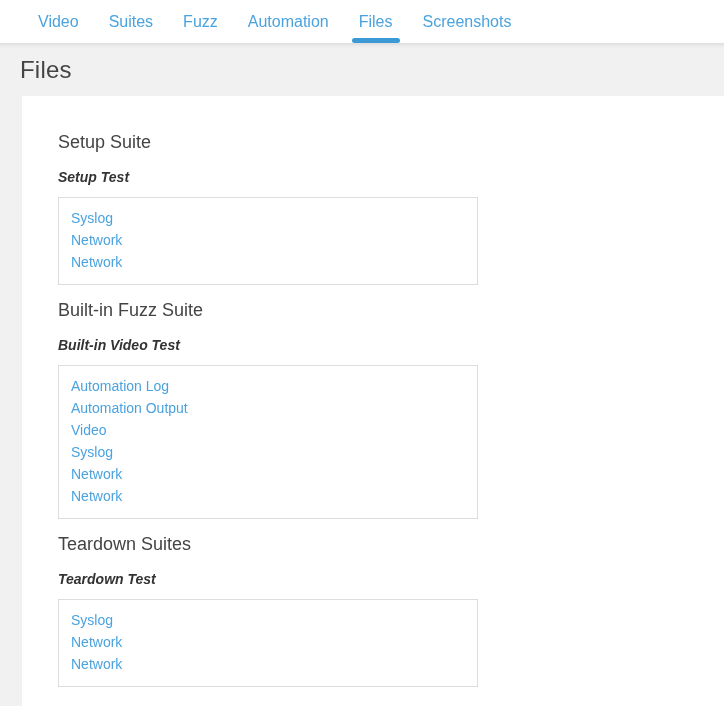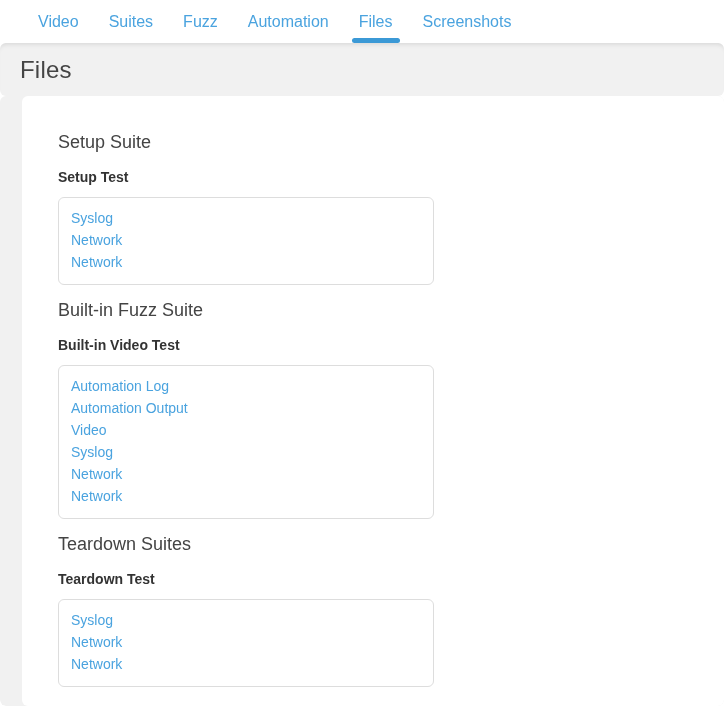--- a/index.html
+++ b/index.html
@@ -1,15 +1,15 @@
 <!DOCTYPE html>
 <html><head>
 <meta charset="utf-8">
 <style>
-  * { box-sizing: border-box; border-radius: 6px; }
+  * { box-sizing: border-box; }
   html, body {
     margin: 0;
     padding: 0;
     width: 724px;
     height: 706px;
     overflow: hidden;
     background: #ffffff;
     font-family: "Liberation Sans", sans-serif;
   }
 
@@ -78,23 +78,24 @@
     font-weight: 400;
     color: #444444;
     margin: 0;
   }
   .test-title {
     font-size: 14px;
     line-height: 19px;
     font-weight: 700;
     color: #333333;
     margin: 13px 0 10px;
+    font-style: italic;
   }
   .file-box {
-    width: 376px;
+    width: 420px;
     border: 1px solid #dddddd;
     padding: 9px 12px 11px;
     margin: 0 0 13px;
   }
   .file-link {
     display: block;
     font-size: 14px;
     line-height: 22px;
     color: #4aa3df;
     text-decoration: none;

